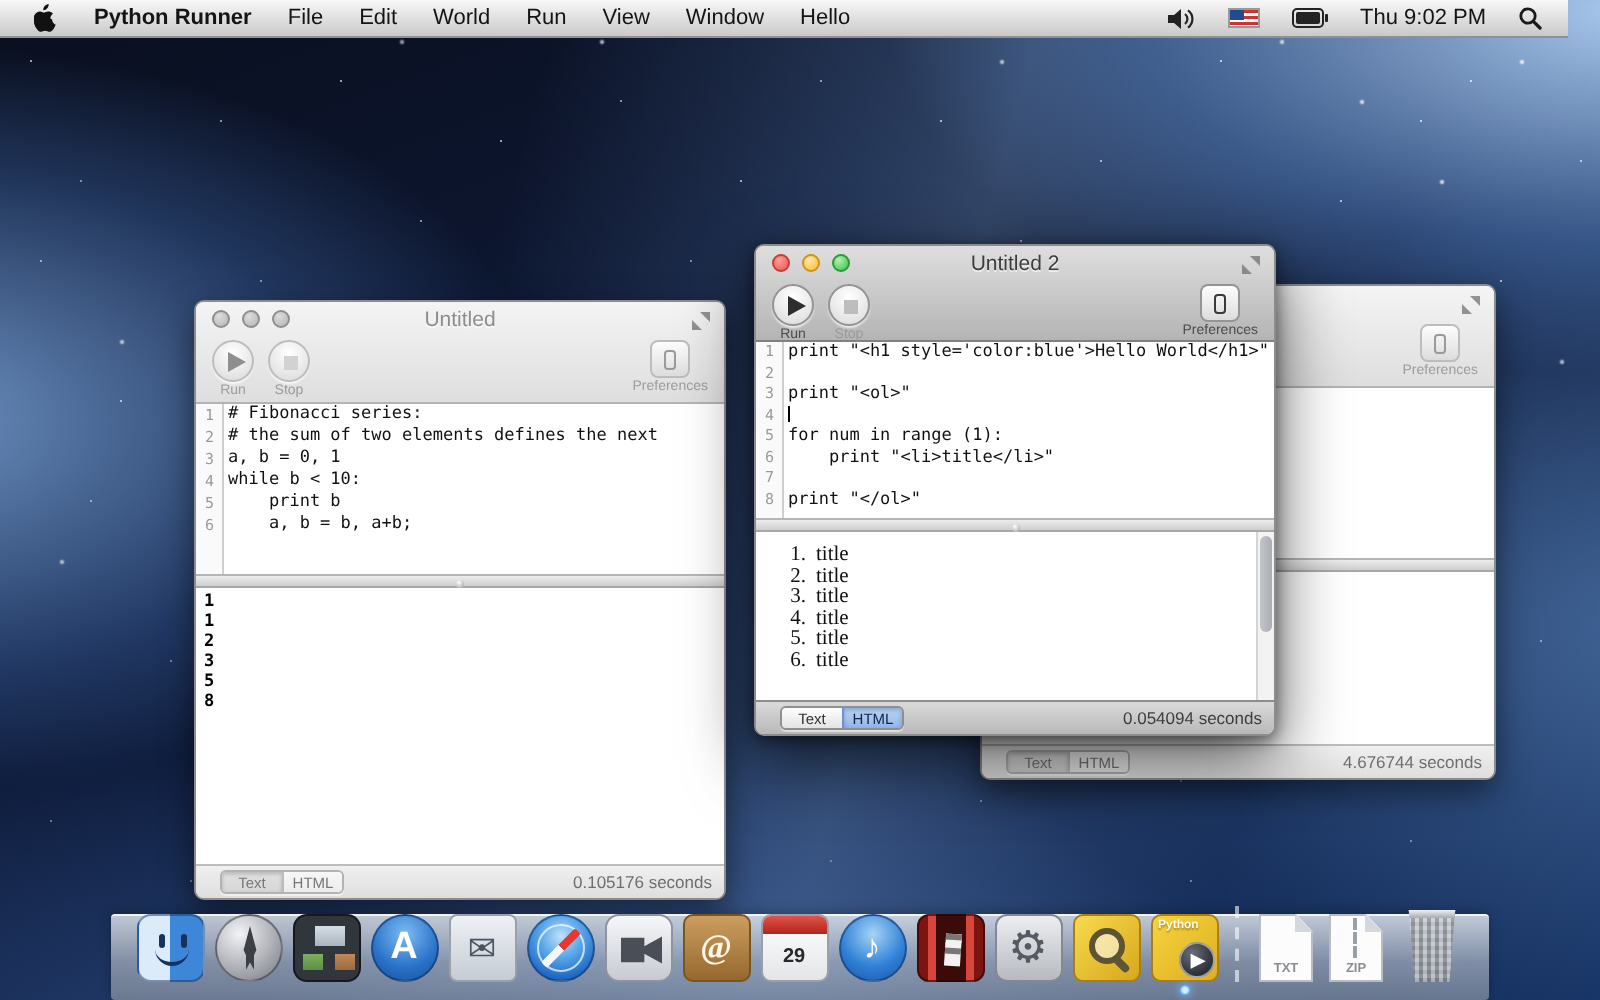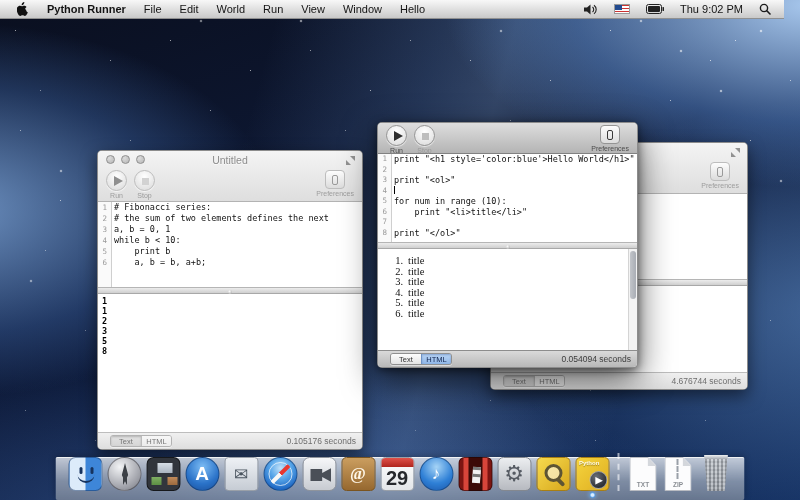--- a/index.html
+++ b/index.html
@@ -190,21 +190,21 @@
   .i-safari::after { content:""; position:absolute; left:50%; top:50%; width:4px; height:24px; margin:-12px 0 0 -2px;
     background:linear-gradient(#e8372f 0 50%, #f7f7f7 50%); transform:rotate(45deg); border-radius:1px; }
   .i-facetime { border-radius:7px; background:linear-gradient(#f6f7f9, #c7cbd1); border:1px solid #8f949c; }
   .i-facetime::after { content:""; position:absolute; left:7px; top:9px; width:21px; height:16px; background:#4a4f57;
     clip-path:polygon(0 12%, 58% 12%, 58% 38%, 100% 8%, 100% 92%, 58% 62%, 58% 88%, 0 88%); }
   .i-contacts { border-radius:5px; background:linear-gradient(#cb9e5f, #96682f); border:1px solid #7a541f; }
   .i-contacts .dkglyph { font-family:"Liberation Serif", serif; font-size:17px; color:#fff7e8; }
   .i-calendar { border-radius:5px; background:linear-gradient(#ffffff, #e3e5e8); border:1px solid #9aa0a8; }
   .i-calendar::before { content:""; position:absolute; left:0; right:0; top:0; height:9px;
     background:linear-gradient(#e0524a, #b0251d); border-radius:4px 4px 0 0; }
-  .i-calendar .dkglyph { color:#26282c; font-size:20px; padding-top:8px; }
+  .i-calendar .dkglyph { color:#26282c; font-size:10px; padding-top:8px; }
   .i-itunes { border-radius:50%; background:radial-gradient(circle at 50% 28%, #a6d4f6, #2f80d6 58%, #1b56a9);
     border:1px solid rgba(16,55,105,.6); }
   .i-itunes .dkglyph { font-size:17px; }
   .i-photobooth { border-radius:6px; border:1px solid rgba(30,5,5,.6);
     background:linear-gradient(90deg, #7c1512 0 14%, #d8453a 14% 27%, #3c0a07 27% 73%, #d8453a 73% 86%, #7c1512 86%); }
   .i-photobooth::after { content:""; position:absolute; left:13px; top:9px; width:8px; height:16px; background:#f2f2f2;
     box-shadow:inset 0 3px 0 #777, inset 0 7px 0 #f2f2f2, inset 0 10px 0 #777; transform:rotate(4deg); }
   .i-sysprefs { border-radius:6px; background:linear-gradient(#eceef0, #b7bac0); border:1px solid #84888f; }
   .i-sysprefs .dkglyph { color:#565b63; font-size:22px; font-weight:normal; }
   .i-searchtool { border-radius:5px; background:linear-gradient(135deg, #f7da4e, #d7a71c); border:1px solid #a97f12; }
@@ -407,20 +407,32 @@
     <div class="seg">
       <span class="segbtn sel-gray">Text</span>
       <span class="segbtn">HTML</span>
     </div>
     <div class="timing">0.105176 seconds</div>
   </div>
 </div>
 
 <div class="window active win-c" id="win-center">
   <div class="chrome">
+    <div class="titlebar">
+      <div class="lights">
+        <span class="light red"></span>
+        <span class="light yellow"></span>
+        <span class="light green"></span>
+      </div>
+      <div class="titletext">Untitled 2</div>
+      <div class="fsicon">
+          <i class="ne"></i>
+          <i class="sw"></i>
+        </div>
+    </div>
     <div class="toolbar">
       <div class="tbtn">
         <span class="circle">
             <i class="play"></i>
           </span>
         <span class="tlabel">Run</span>
       </div>
       <div class="tbtn disabled">
         <span class="circle">
             <i class="stopsq"></i>
@@ -434,21 +446,21 @@
         <span class="tlabel">Preferences</span>
       </div>
     </div>
   </div>
   <div class="codearea">
     <div class="gutterbg"></div>
     <div class="cl"><span class="ln">1</span><span class="ct">print "&lt;h1 style='color:blue'&gt;Hello World&lt;/h1&gt;"</span></div>
     <div class="cl"><span class="ln">2</span><span class="ct"></span></div>
     <div class="cl"><span class="ln">3</span><span class="ct">print "&lt;ol&gt;"</span></div>
     <div class="cl"><span class="ln">4</span><span class="ct"></span><span class="caret"></span></div>
-    <div class="cl"><span class="ln">5</span><span class="ct">for num in range (10):</span></div>
+    <div class="cl"><span class="ln">5</span><span class="ct">for num in range (1):</span></div>
     <div class="cl"><span class="ln">6</span><span class="ct">    print "&lt;li&gt;title&lt;/li&gt;"</span></div>
     <div class="cl"><span class="ln">7</span><span class="ct"></span></div>
     <div class="cl"><span class="ln">8</span><span class="ct">print "&lt;/ol&gt;"</span></div>
   </div>
   <div class="splitter">
       <span class="dimple"></span>
     </div>
   <div class="output">
     <div class="html-out">
       <div class="html-list">

